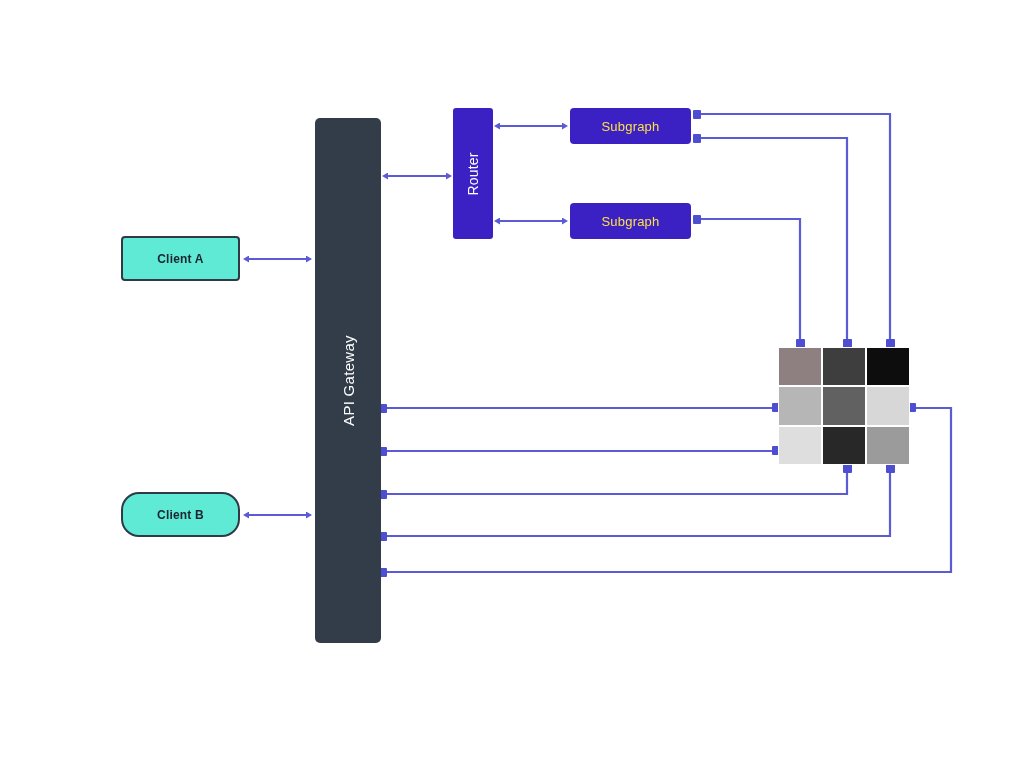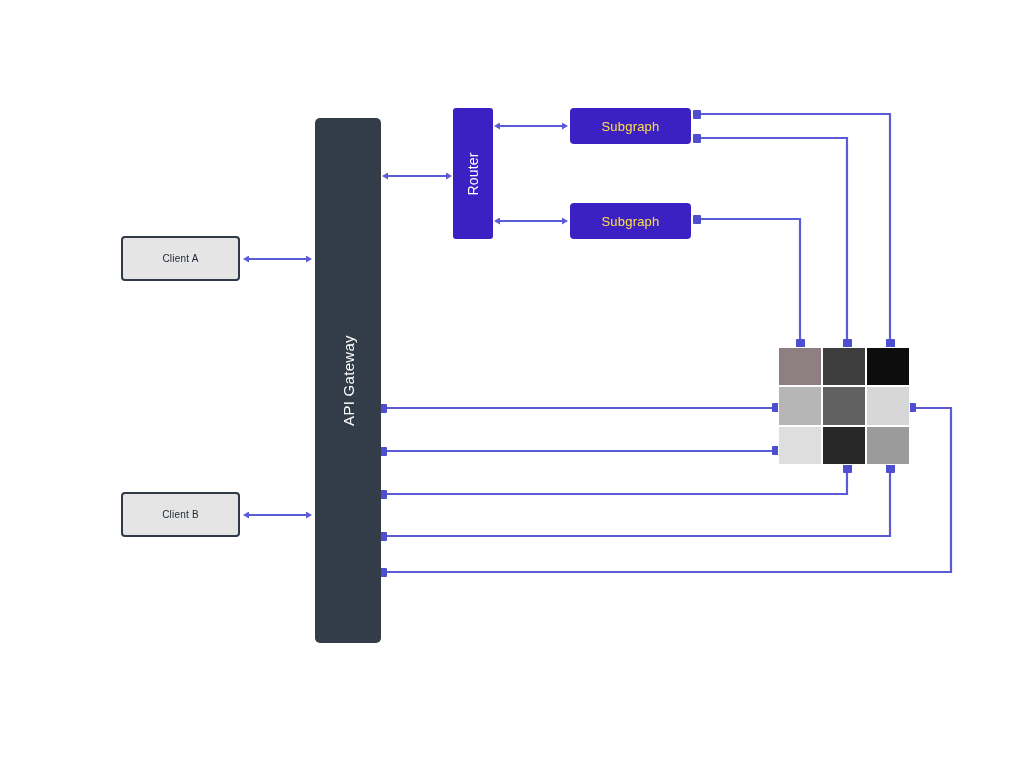--- a/index.html
+++ b/index.html
@@ -7,25 +7,25 @@
     width:1024px;height:768px;background:#ffffff;
     font-family:"Liberation Sans", sans-serif;
     overflow:hidden;position:relative;
   }
   #stage{position:absolute;left:0;top:0;width:1024px;height:768px;}
 
   .node{position:absolute;box-sizing:border-box;}
 
   
   .client{
-    background:#e5e5e5;
+    background:#5eead4;
     border:2px solid #2F3A46;
     border-radius:4px;
     display:flex;align-items:center;justify-content:center;
-    font-size:10px;font-weight:normal;color:#1b2430;
+    font-size:12px;font-weight:bold;color:#1b2430;
     letter-spacing:.2px;
   }
 
   
   .gateway{
     background:#333d49;
     border-radius:5px;
     display:flex;align-items:center;justify-content:center;
   }
   .gateway .vlabel{
@@ -126,21 +126,21 @@
 
       <rect x="843" y="464" width="9" height="9" rx="1"></rect>
       <rect x="886" y="464" width="9" height="9" rx="1"></rect>
     </g>
   </svg>
 
   <div class="node client" style="left:121px;top:236px;width:119px;height:45px;">
     <span>Client A</span>
   </div>
 
-  <div class="node client" style="left:121px;top:492px;width:119px;height:45px;">
+  <div class="node client" style="left:121px;top:492px;width:119px;height:45px;border-radius:18px;">
     <span>Client B</span>
   </div>
 
   <div class="node gateway" style="left:315px;top:118px;width:66px;height:525px;">
     <span class="vlabel">API Gateway</span>
   </div>
 
   <div class="node router" style="left:453px;top:108px;width:40px;height:131px;">
     <span class="vlabel">Router</span>
   </div>

